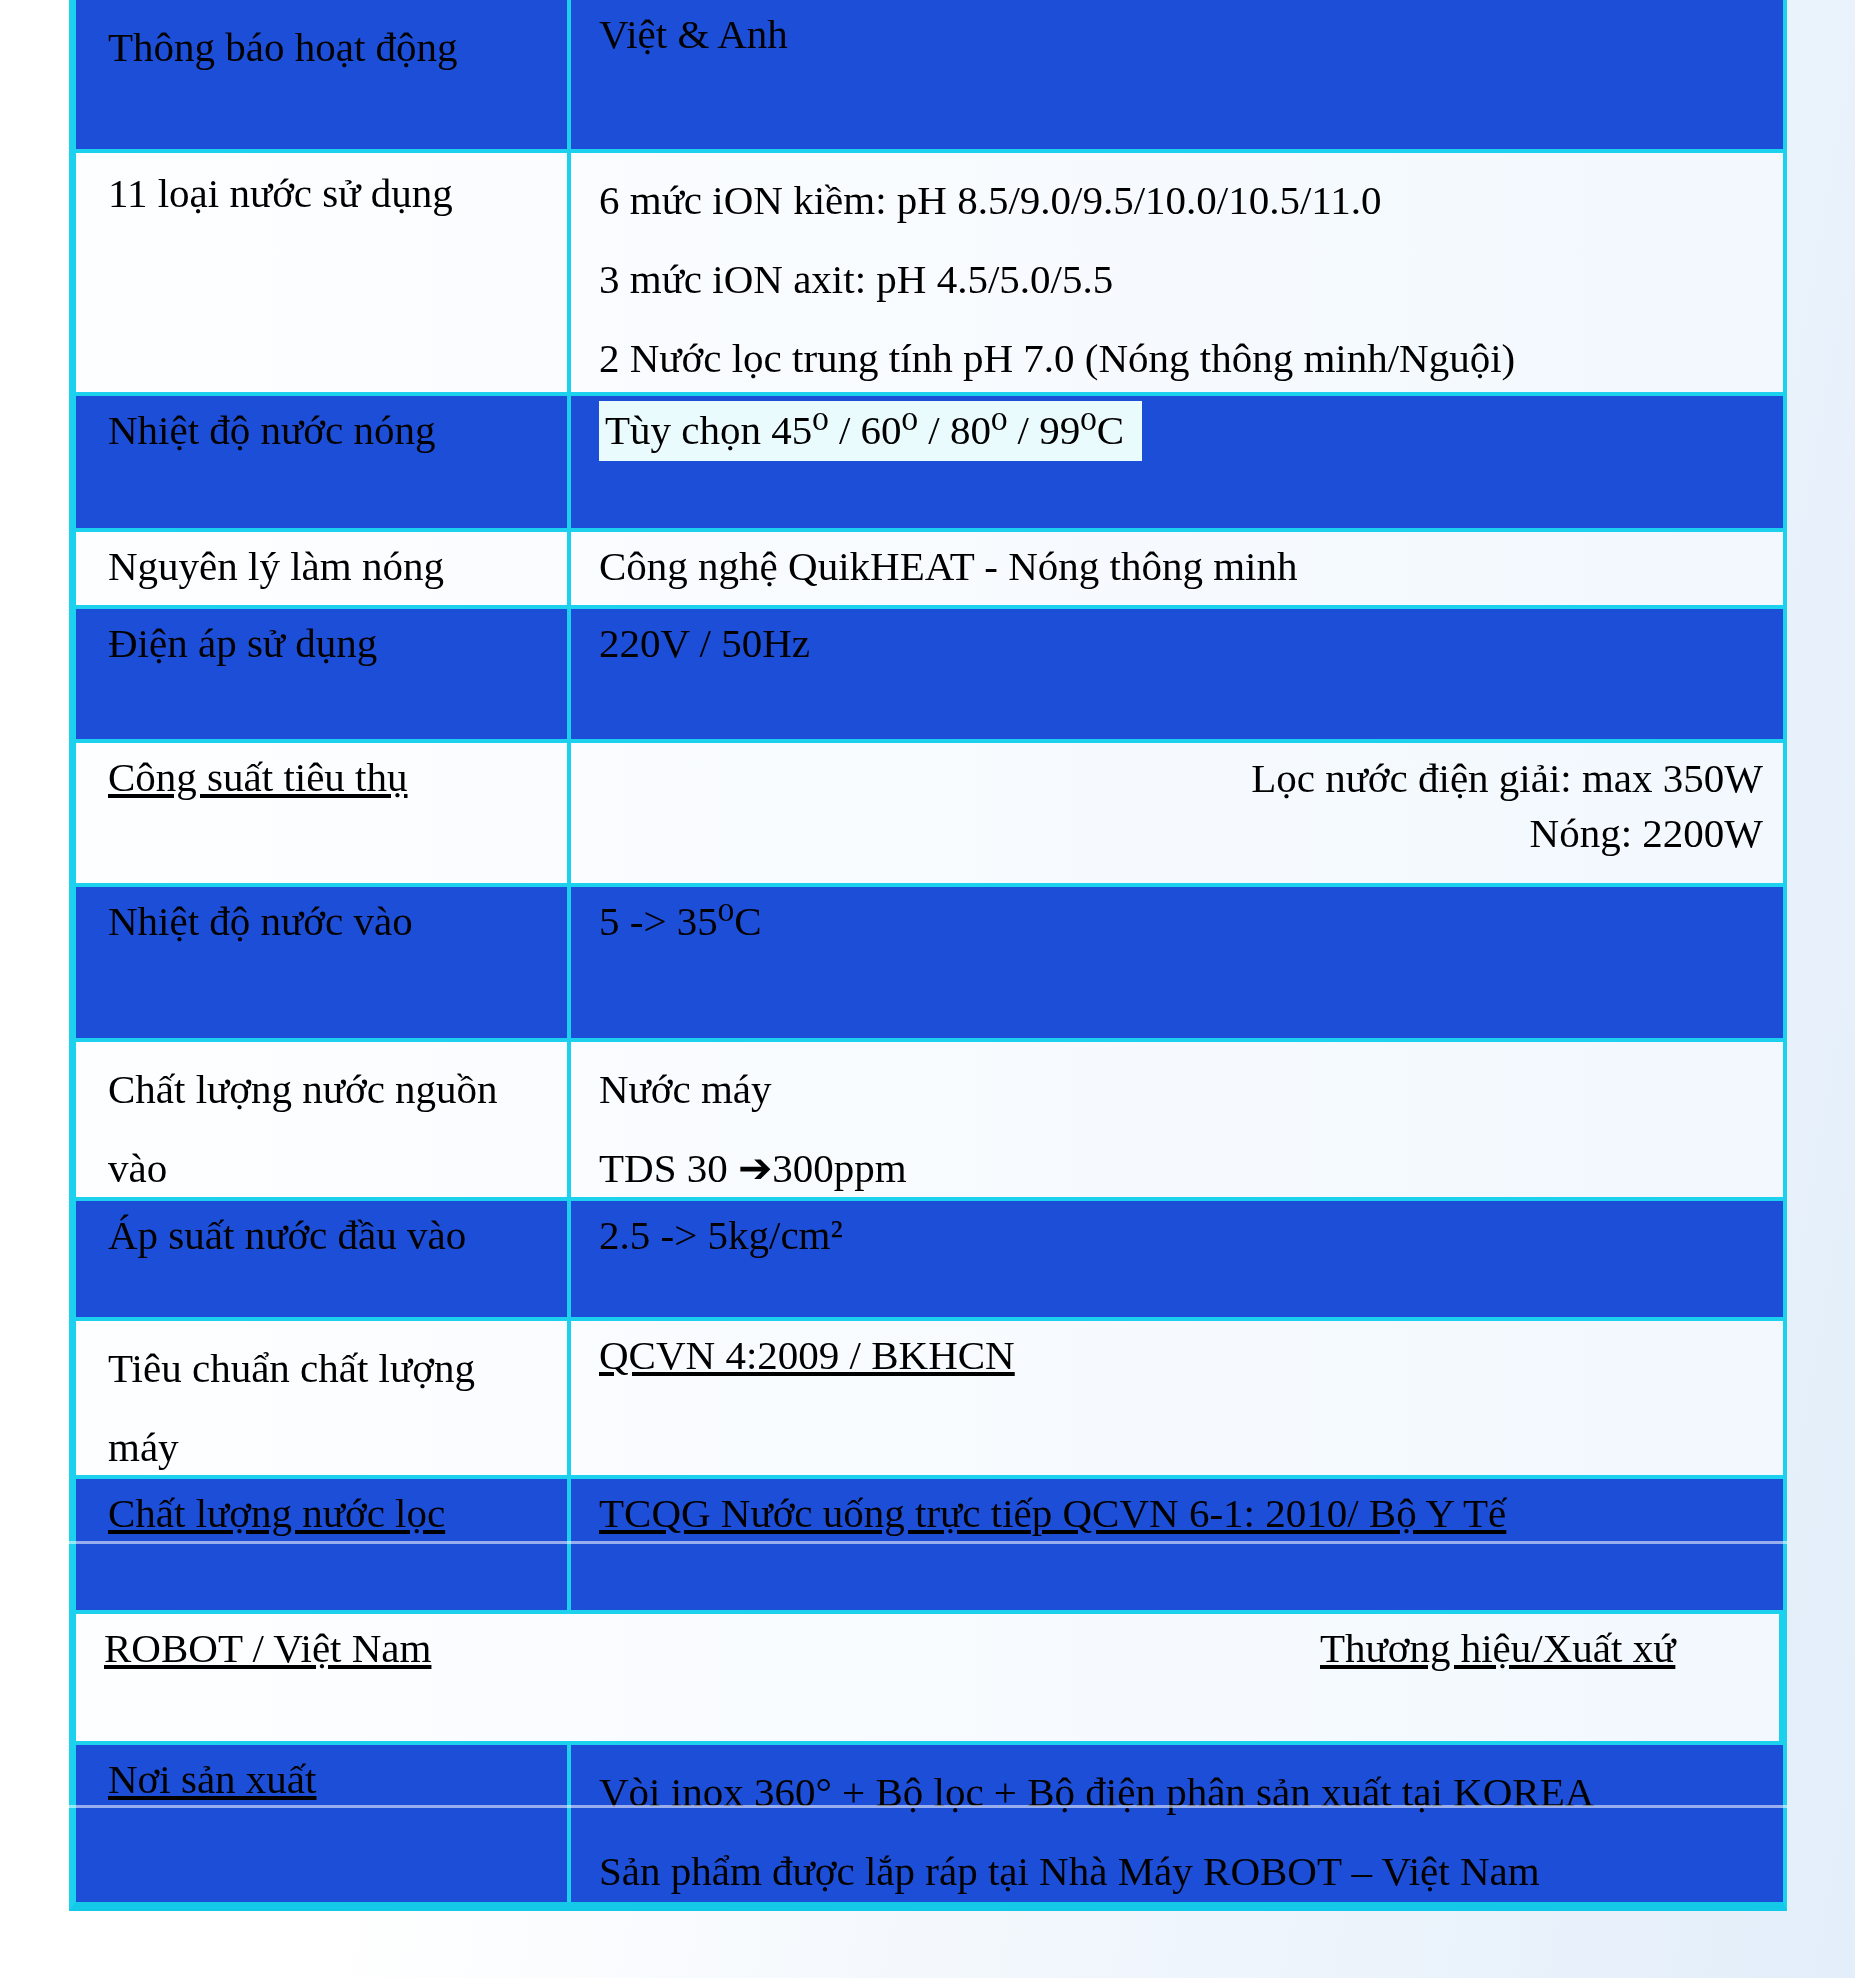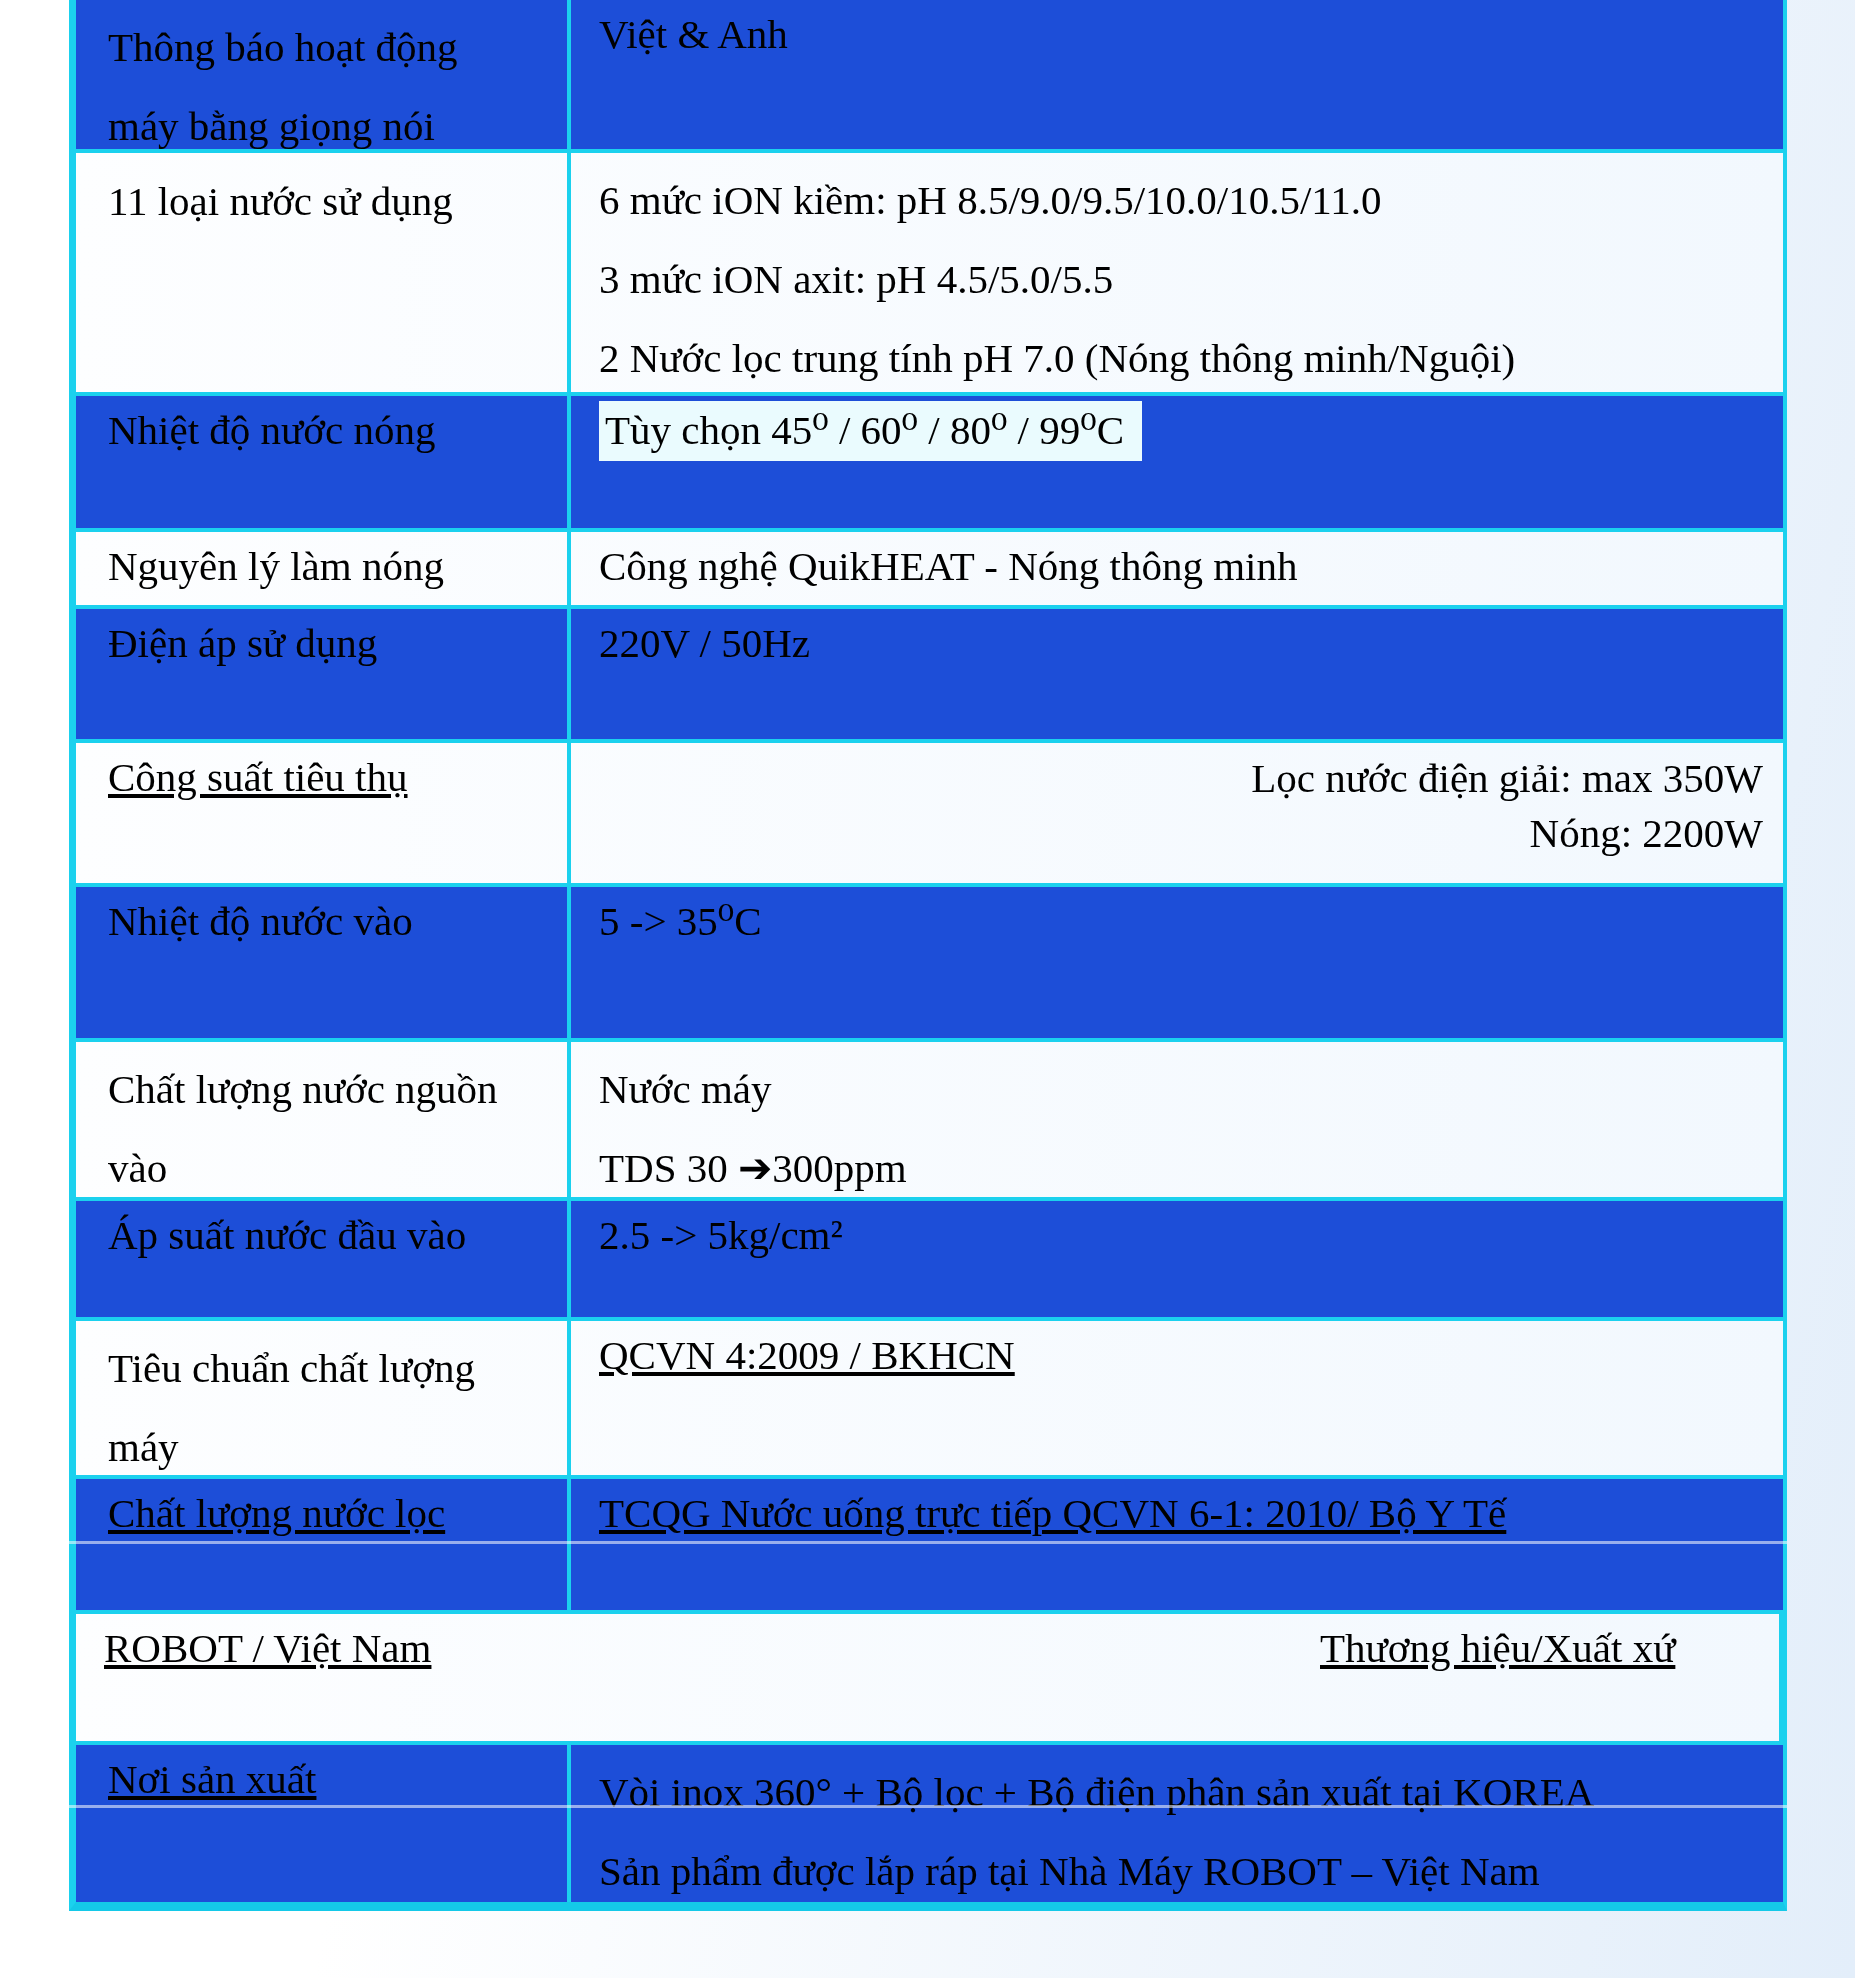--- a/index.html
+++ b/index.html
@@ -45,29 +45,28 @@
   }
 </style>
 </head>
 <body>
 
 <div class="spec-table">
 
   <div class="t-row bg-c" style="height:149px">
     <div class="cell label dbl">
       <div>Thông báo hoạt động</div>
-      <div>máy bằng giọng nói</div>
     </div>
     <div class="cell value">
       <div>Việt &amp; Anh</div>
     </div>
   </div>
 
   <div class="t-row bg-w" style="height:243px">
-    <div class="cell label" style="padding-top:22px">
+    <div class="cell label" style="padding-top:14px">
       <div>11 loại nước sử dụng</div>
     </div>
     <div class="cell value dbl">
       <div>6 mức iON kiềm: pH 8.5/9.0/9.5/10.0/10.5/11.0</div>
       <div>3 mức iON axit: pH 4.5/5.0/5.5</div>
       <div>2 Nước lọc trung tính pH 7.0 (Nóng thông minh/Nguội)</div>
     </div>
   </div>
 
   <div class="t-row bg-c" style="height:136px">

